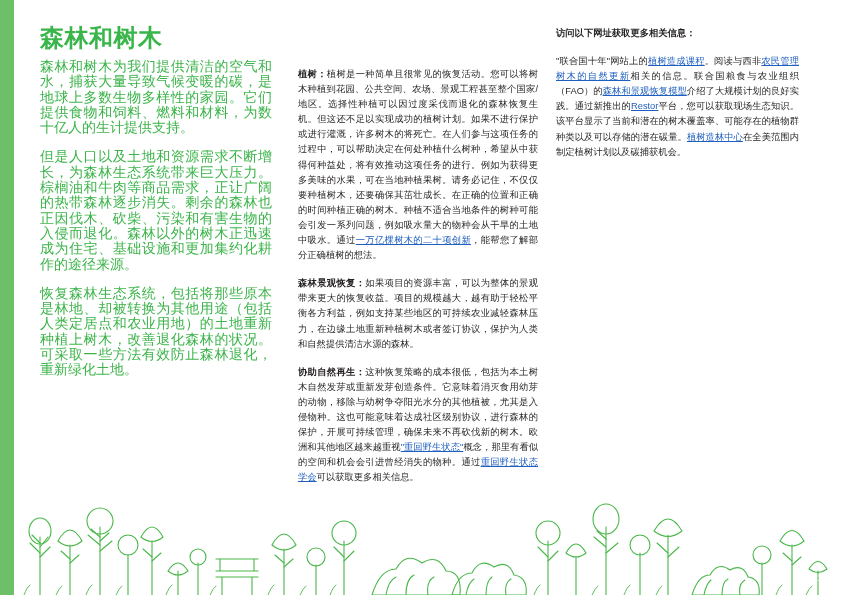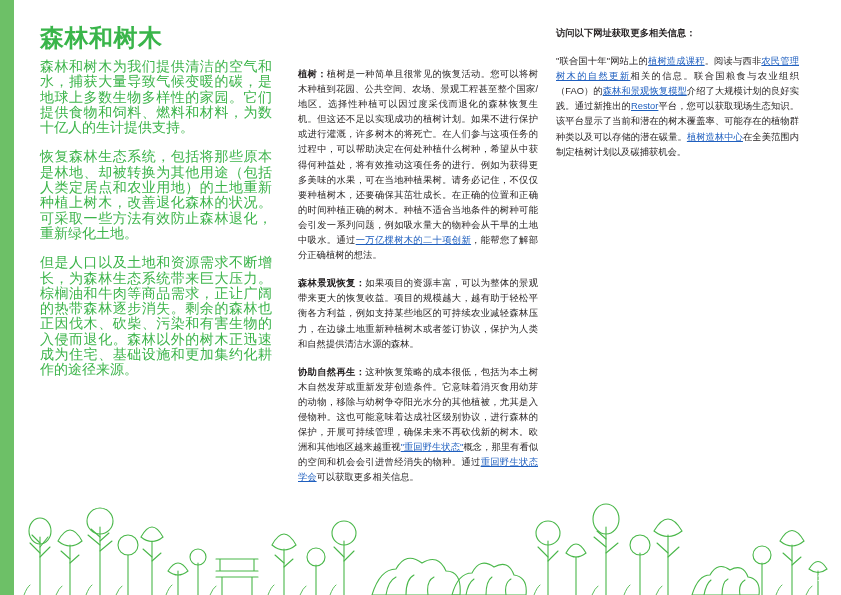--- a/index.html
+++ b/index.html
@@ -123,22 +123,22 @@
 <body>
 
 <div class="page">
 
   <div class="edge-bar"></div>
   <div class="edge-bar-inner"></div>
 
   <div class="col col-1">
     <h1 class="headline">森林和树木</h1>
     <p>森林和树木为我们提供清洁的空气和水，捕获大量导致气候变暖的碳，是地球上多数生物多样性的家园。它们提供食物和饲料、燃料和材料，为数十亿人的生计提供支持。</p>
+    <p>但是人口以及土地和资源需求不断增长，为森林生态系统带来巨大压力。棕榈油和牛肉等商品需求，正让广阔的热带森林逐步消失。剩余的森林也正因伐木、砍柴、污染和有害生物的入侵而退化。森林以外的树木正迅速成为住宅、基础设施和更加集约化耕作的途径来源。</p>
     <p>恢复森林生态系统，包括将那些原本是林地、却被转换为其他用途（包括人类定居点和农业用地）的土地重新种植上树木，改善退化森林的状况。可采取一些方法有效防止森林退化，重新绿化土地。</p>
-    <p>但是人口以及土地和资源需求不断增长，为森林生态系统带来巨大压力。棕榈油和牛肉等商品需求，正让广阔的热带森林逐步消失。剩余的森林也正因伐木、砍柴、污染和有害生物的入侵而退化。森林以外的树木正迅速成为住宅、基础设施和更加集约化耕作的途径来源。</p>
   </div>
 
   <div class="col col-2">
     <p><span class="lead">植树：</span><span>植树是一种简单且很常见的恢复活动。您可以将树木种植到花园、公共空间、农场、景观工程甚至整个国家/地区。选择性种植可以因过度采伐而退化的森林恢复生机。但这还不足以实现成功的植树计划。如果不进行保护或进行灌溉，许多树木的将死亡。在人们参与这项任务的过程中，可以帮助决定在何处种植什么树种，希望从中获得何种益处，将有效推动这项任务的进行。例如为获得更多美味的水果，可在当地种植果树。请务必记住，不仅仅要种植树木，还要确保其茁壮成长。在正确的位置和正确的时间种植正确的树木。种植不适合当地条件的树种可能会引发一系列问题，例如吸水量大的物种会从干旱的土地中吸水。通过</span><a class="link" href="#">一万亿棵树木的二十项创新</a><span>，能帮您了解部分正确植树的想法。</span></p>
 
     <p><span class="lead">森林景观恢复：</span><span>如果项目的资源丰富，可以为整体的景观带来更大的恢复收益。项目的规模越大，越有助于轻松平衡各方利益，例如支持某些地区的可持续农业减轻森林压力，在边缘土地重新种植树木或者签订协议，保护为人类和自然提供清洁水源的森林。</span></p>
 
     <p><span class="lead">协助自然再生：</span><span>这种恢复策略的成本很低，包括为本土树木自然发芽或重新发芽创造条件。它意味着消灭食用幼芽的动物，移除与幼树争夺阳光水分的其他植被，尤其是入侵物种。这也可能意味着达成社区级别协议，进行森林的保护，开展可持续管理，确保未来不再砍伐新的树木。欧洲和其他地区越来越重视</span><a class="link" href="#">"重回野生状态"</a><span>概念，那里有看似的空间和机会会引进曾经消失的物种。通过</span><a class="link" href="#">重回野生状态学会</a><span>可以获取更多相关信息。</span></p>
   </div>
 

